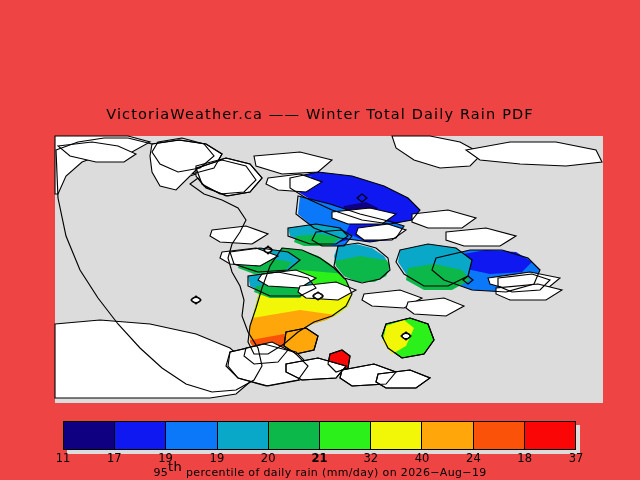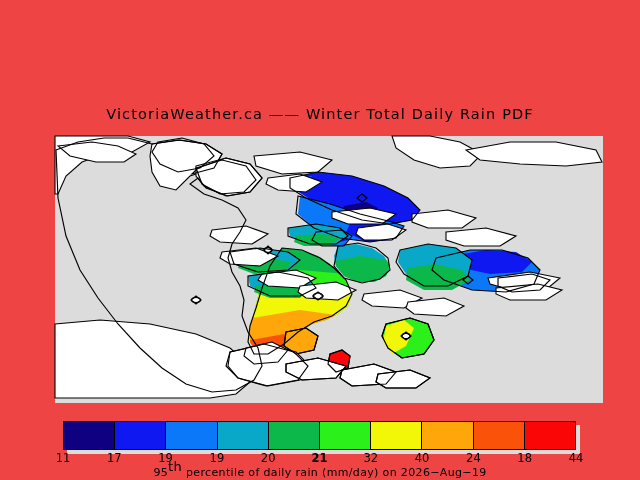--- a/index.html
+++ b/index.html
@@ -339,20 +339,20 @@
         <div class="cbar-tick" style="left: 63px;">11</div>
         <div class="cbar-tick" style="left: 114.3px;">17</div>
         <div class="cbar-tick" style="left: 165.6px;">19</div>
         <div class="cbar-tick" style="left: 216.9px;">19</div>
         <div class="cbar-tick" style="left: 268.2px; text-align: center;">20</div>
         <div class="cbar-tick" style="left: 319.5px; font-weight: bold;">21</div>
         <div class="cbar-tick" style="left: 370.8px;">32</div>
         <div class="cbar-tick" style="left: 422.1px;">40</div>
         <div class="cbar-tick" style="left: 473.4px;">24</div>
         <div class="cbar-tick" style="left: 524.7px;">18</div>
-        <div class="cbar-tick" style="left: 576px;">44</div>
+        <div class="cbar-tick" style="left: 576px;">37</div>
       </div>
     <div id="cbar-caption">
       <span>95</span><sup>th</sup><span> percentile of daily rain (mm/day) on 2026−Aug−19</span>
     </div>
   </div>
 
 </div>
 
 </body></html>

